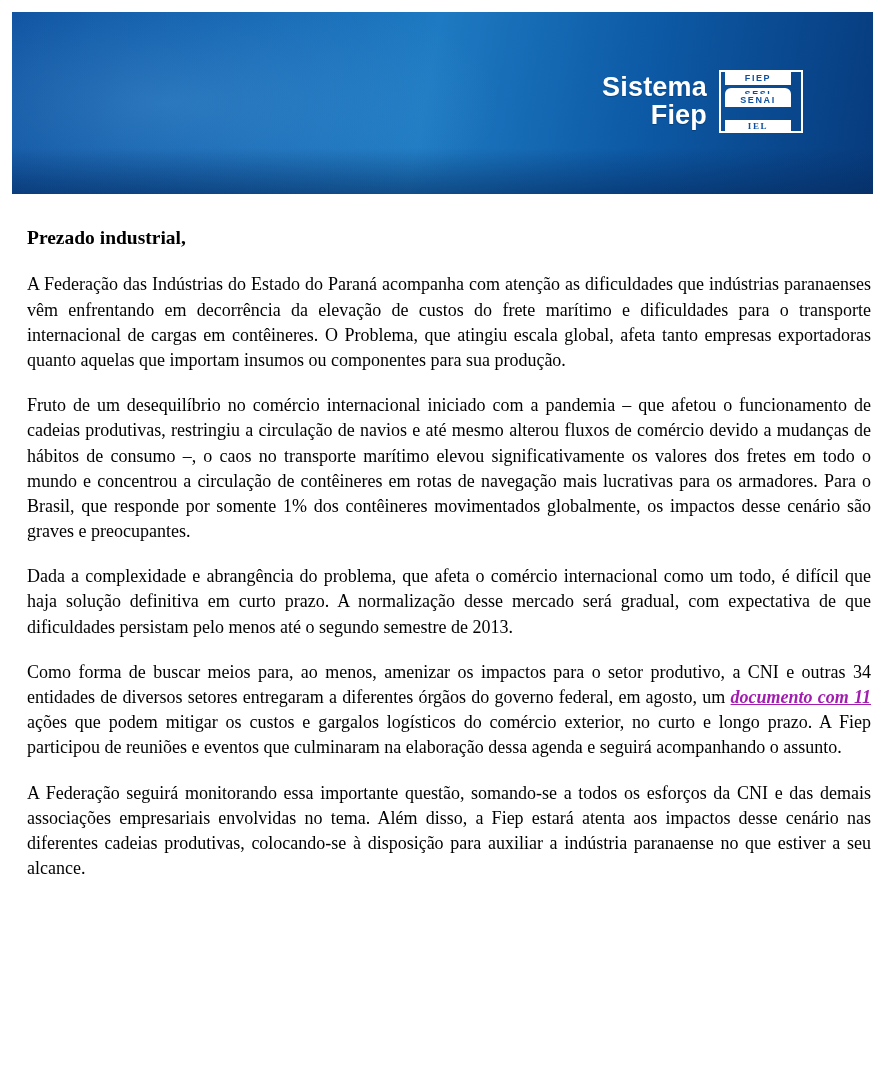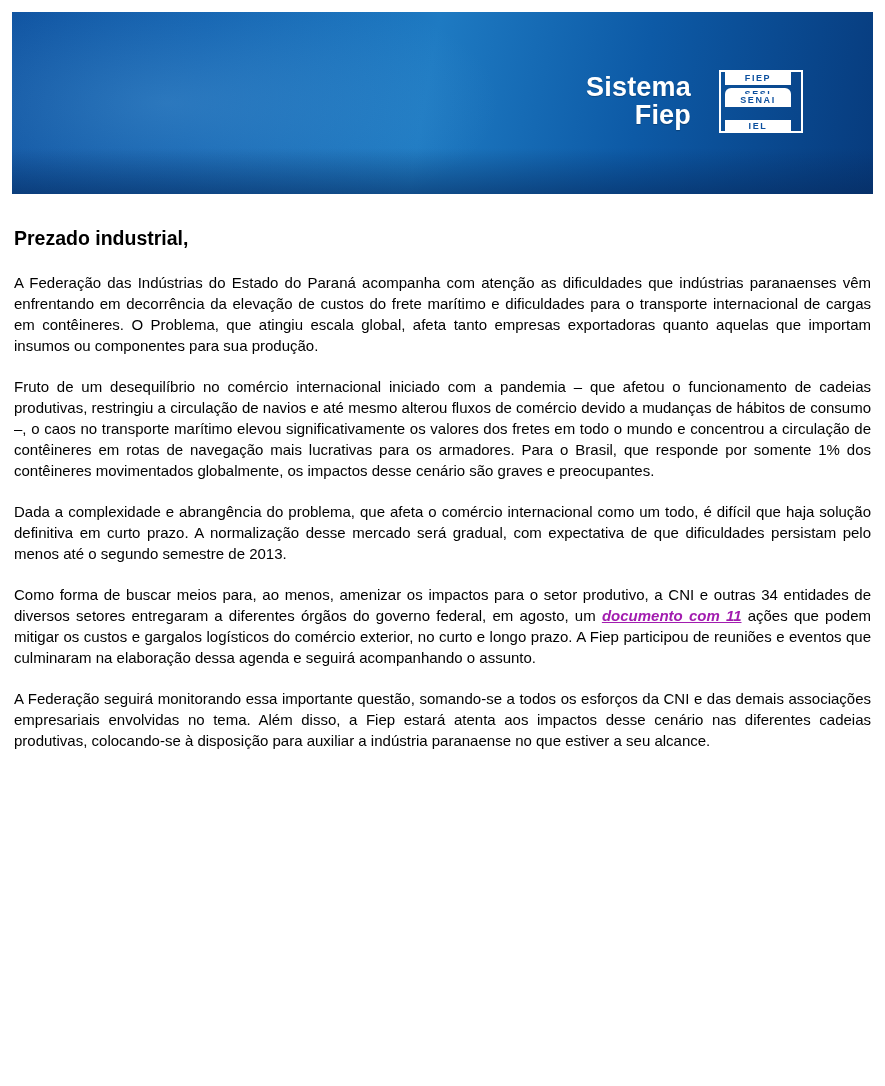--- a/index.html
+++ b/index.html
@@ -45,21 +45,21 @@
     height: 160%;
     background: radial-gradient(ellipse at 40% 50%, rgba(120,190,235,0.28) 0%, rgba(120,190,235,0.0) 65%);
     pointer-events: none;
   }
   .logo-block {
     position: absolute;
     right: 68px;
     top: 58px;
     display: flex;
     align-items: center;
-    gap: 28px;
+    gap: 12px;
     z-index: 3;
   }
   .logo-word {
     text-align: right;
     line-height: 1.02;
     color: #ffffff;
     font-weight: bold;
     font-size: 27px;
     letter-spacing: 0.2px;
     text-shadow: 0 1px 1px rgba(0,0,0,0.25);
@@ -82,42 +82,43 @@
     font-size: 9px;
     font-weight: bold;
     letter-spacing: 1.6px;
     text-align: center;
     line-height: 13px;
     font-family: "Liberation Sans", sans-serif;
   }
   .logo-mark .b1 { top: 2px; }
   .logo-mark .b2 { top: 18px; border-radius: 6px; }
   .logo-mark .b3 { top: 24px; }
-  .logo-mark .b4 { top: 50px; }
+  .logo-mark .b4 { top: 50px; font-family: Liberation Serif, serif; }
   .logo-mark .frame {
     position: absolute;
     left: 0; top: 0;
     width: 84px;
     height: 63px;
     border: 2px solid #ffffff;
     box-sizing: border-box;
   }
 
   
   .content {
-    padding: 18px 14px 0 14px;
+    padding: 18px 14px 0 27px;
+    font-family: Liberation Serif, serif;
   }
   .salutation {
     font-size: 19.5px;
     font-weight: bold;
     margin: 14px 0 22px 0;
     line-height: 1.25;
   }
   p.para {
-    font-size: 15px;
+    font-size: 18px;
     line-height: 1.40;
     text-align: justify;
     margin: 0 0 20px 0;
     text-justify: inter-word;
   }
   p.para:last-child {
     margin-bottom: 16px;
   }
   a.doclink {
     color: #a21caf;

